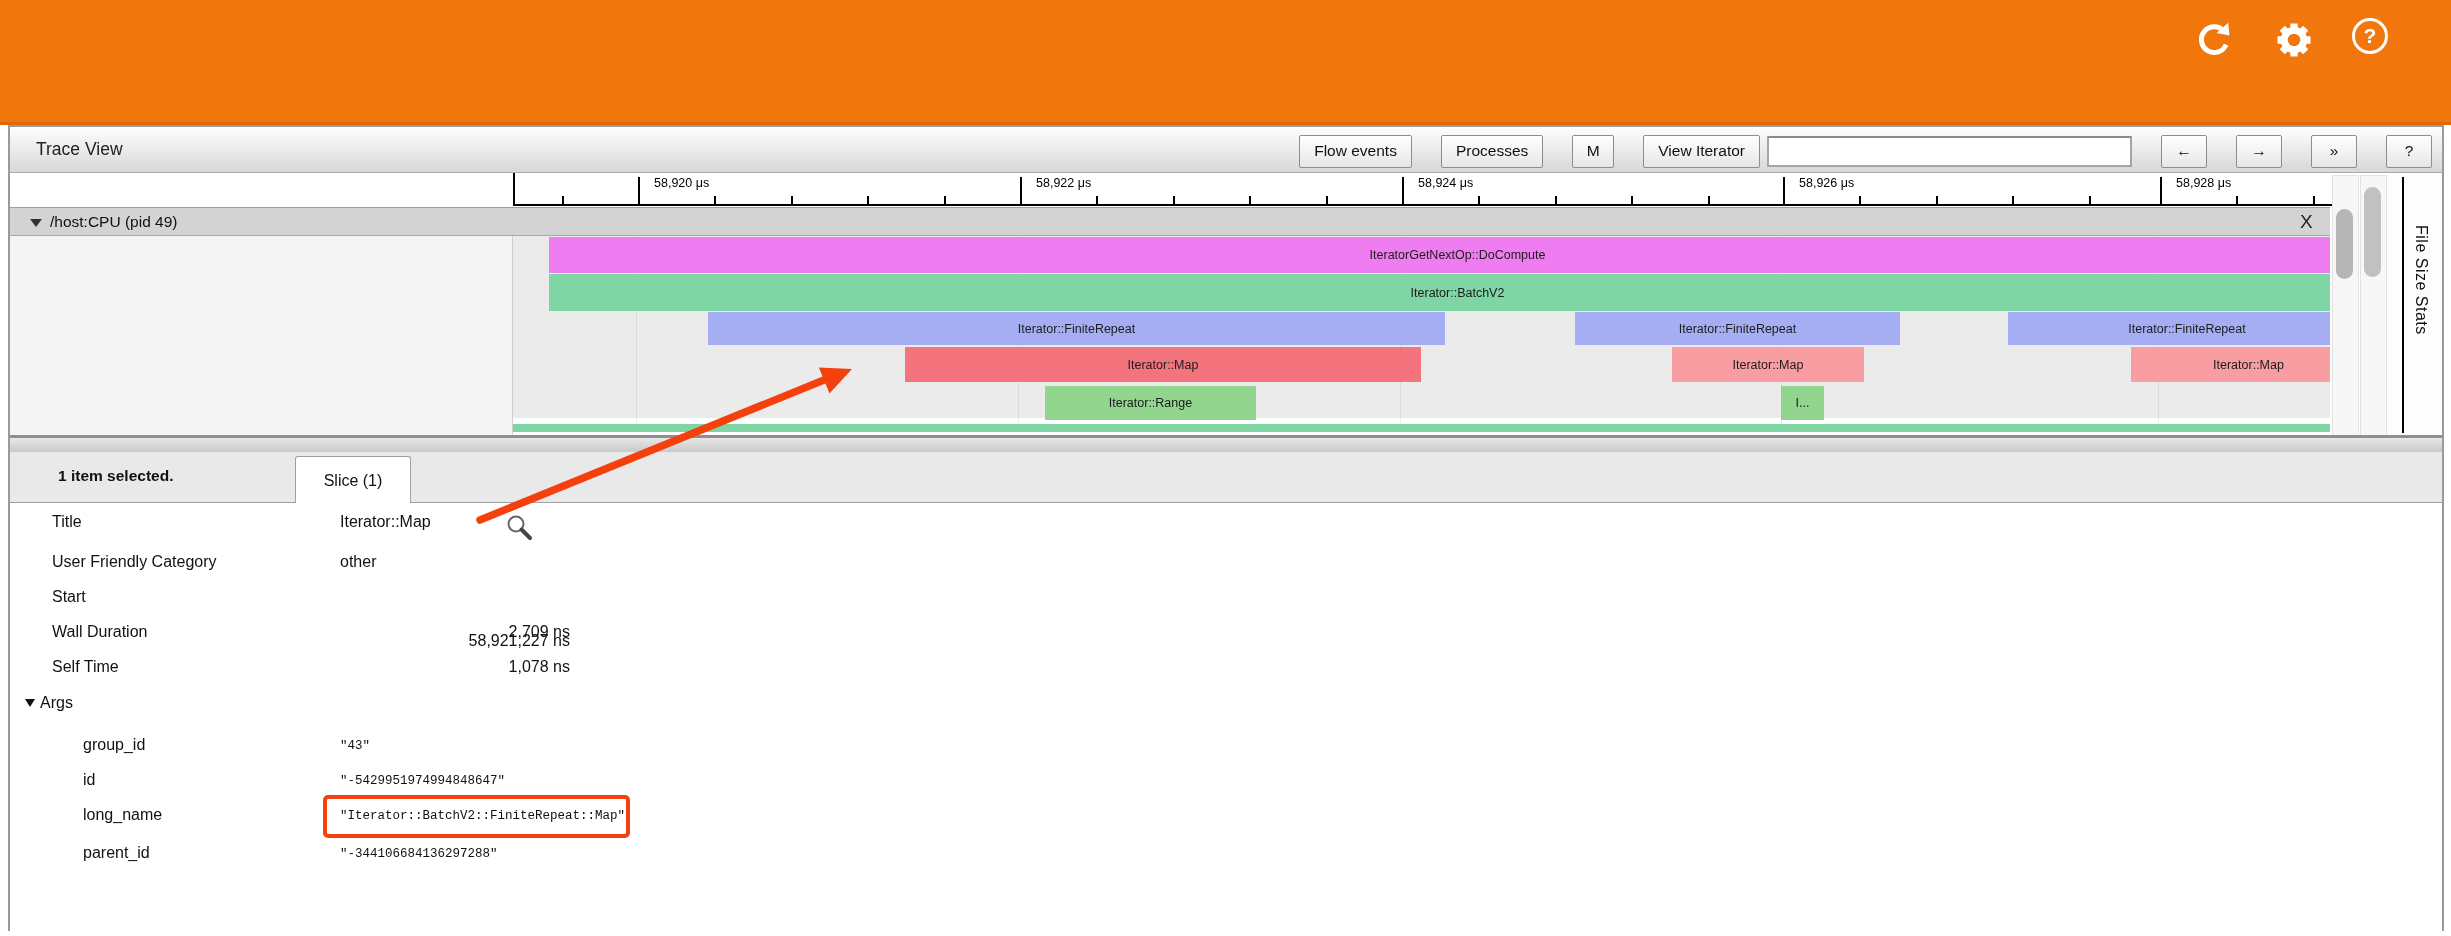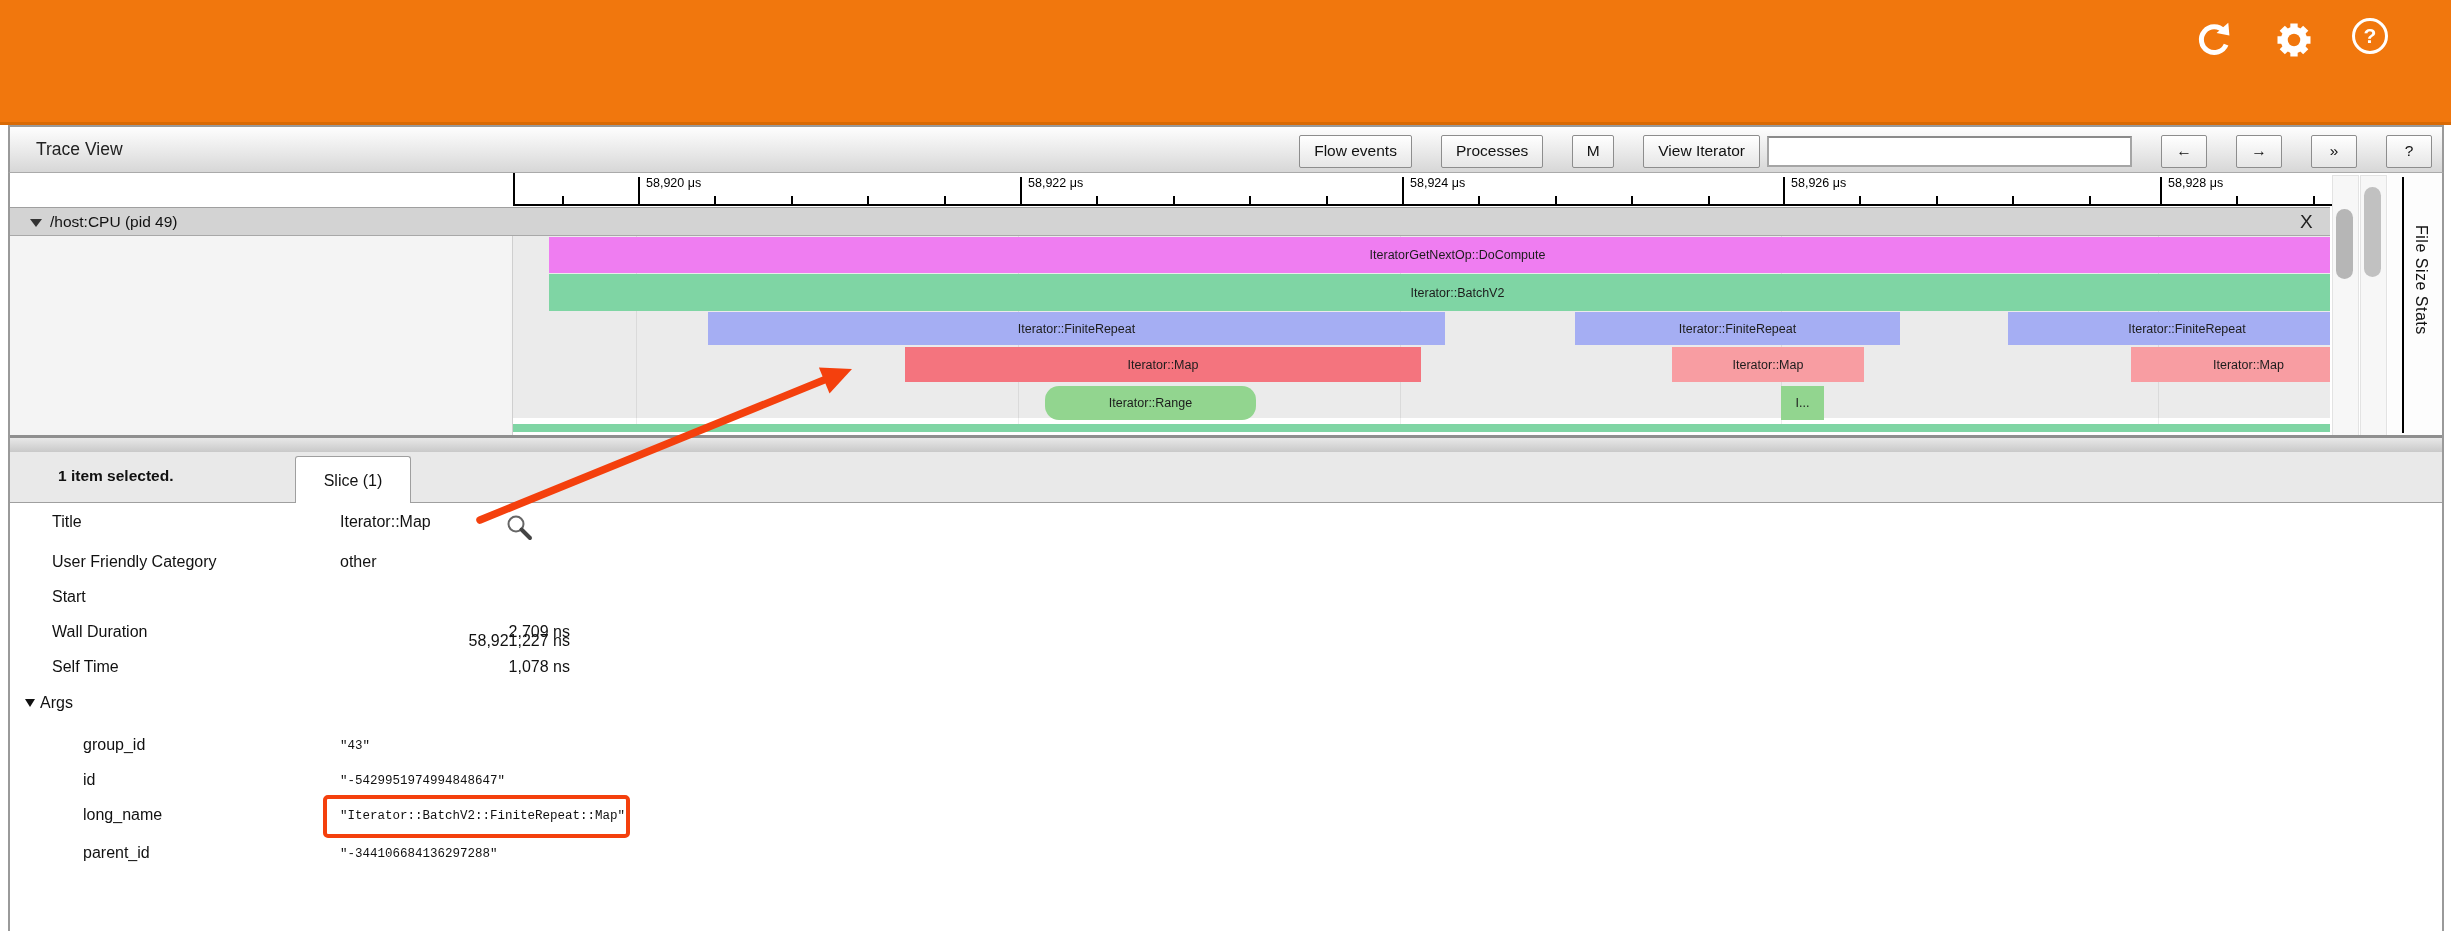--- a/index.html
+++ b/index.html
@@ -32,21 +32,21 @@
         font-family:inherit;display:flex;align-items:center;justify-content:center;margin-left:22px;}
   .tbtn.small{width:46px;padding:5px 0;}
   #tv-search{width:365px;height:31px;box-sizing:border-box;border:2px solid #a5a5a5;border-top-color:#8a8a8a;
         background:#fff;font-size:15px;padding:0 8px;font-family:inherit;}
 
   
   #ruler-row{left:10px;top:173px;width:2432px;height:34px;background:#fff;}
   #ruler{left:513px;top:173px;width:1817px;height:31px;border-bottom:2px solid #000;border-left:2px solid #000;}
   .tick-major{position:absolute;top:4px;bottom:0;width:2px;background:#000;}
   .tick-minor{position:absolute;bottom:0;height:8px;width:2px;background:#000;}
-  .tick-label{position:absolute;top:3px;font-size:12.5px;color:#000;white-space:nowrap;padding-left:8px;}
+  .tick-label{position:absolute;top:3px;font-size:12.5px;color:#000;white-space:nowrap;padding-left:16px;}
 
   
   #host-row{left:10px;top:207px;width:2320px;height:29px;background:#d3d3d3;
             border-top:1px solid #9f9f9f;border-bottom:1px solid #a8a8a8;box-sizing:border-box;}
   #host-label{position:absolute;left:40px;top:5px;font-size:15.5px;color:#111;}
   .tri-down{width:0;height:0;border-left:6px solid transparent;border-right:6px solid transparent;
             border-top:8px solid #333;display:inline-block;}
   #host-tri{position:absolute;left:20px;top:11px;}
   #close-x{position:absolute;left:2290px;top:3px;font-size:19px;color:#222;cursor:pointer;}
 
@@ -189,21 +189,21 @@
     <div class="gridline" style="left: 1268px;"></div>
     <div class="gridline" style="left: 1645px;"></div>
     <div class="slice" style="left: 0px; width: 1817px; top: 1px; height: 36px; background: rgb(239, 125, 241);">IteratorGetNextOp::DoCompute</div>
     <div class="slice" style="left: 0px; width: 1817px; top: 38px; height: 37px; background: rgb(127, 213, 164);">Iterator::BatchV2</div>
     <div class="slice" style="left: 159px; width: 737px; top: 76px; height: 33px; background: rgb(165, 174, 243);">Iterator::FiniteRepeat</div>
     <div class="slice" style="left: 1026px; width: 325px; top: 76px; height: 33px; background: rgb(165, 174, 243);">Iterator::FiniteRepeat</div>
     <div class="slice" style="left: 1459px; width: 358px; top: 76px; height: 33px; background: rgb(165, 174, 243);">Iterator::FiniteRepeat</div>
     <div class="slice" style="left: 356px; width: 516px; top: 111px; height: 35px; background: rgb(244, 116, 126);">Iterator::Map</div>
     <div class="slice" style="left: 1123px; width: 192px; top: 111px; height: 35px; background: rgb(248, 157, 162);">Iterator::Map</div>
     <div class="slice" style="left: 1582px; width: 235px; top: 111px; height: 35px; background: rgb(248, 157, 162);">Iterator::Map</div>
-    <div class="slice" style="left: 496px; width: 211px; top: 150px; height: 34px; background: rgb(146, 213, 143); border-radius: 14px;">Iterator::Range</div>
+    <div class="slice" style="left: 496px; width: 211px; top: 150px; height: 34px; background: rgb(146, 213, 143);">Iterator::Range</div>
     <div class="slice" style="left: 1232px; width: 43px; top: 150px; height: 34px; background: rgb(146, 213, 143);">I...</div>
   </div>
 
 <div class="abs scrollcol" style="left:2332px;">
   <div class="thumb" style="left:3px;top:33px;width:17px;height:70px;background:#b6b6b6;"></div>
 </div>
 <div class="abs scrollcol" style="left:2360px;">
   <div class="thumb" style="left:3px;top:11px;width:17px;height:90px;background:#c1c1c1;"></div>
 </div>
 <div class="abs" id="file-strip">

